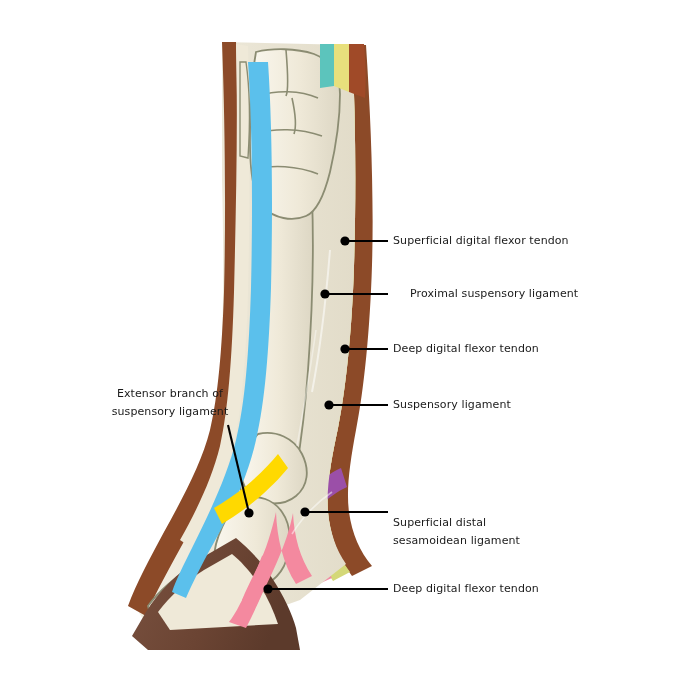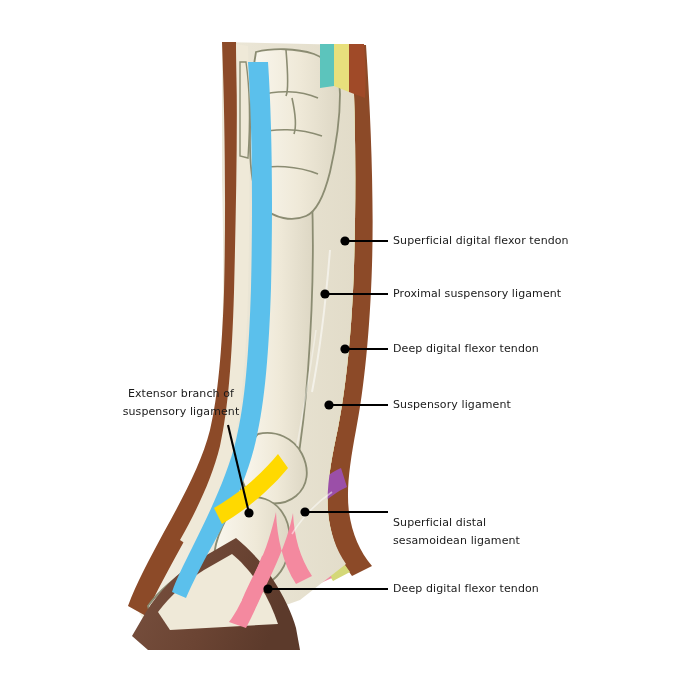--- a/index.html
+++ b/index.html
@@ -4,21 +4,21 @@
 <title>Equine Distal Limb Anatomy</title>
 <style>
   html,body{margin:0;padding:0;background:#ffffff;}
   body{width:700px;height:700px;overflow:hidden;
        font-family:"DejaVu Sans","Liberation Sans",sans-serif;}
   #stage{position:relative;width:700px;height:700px;background:#fff;}
   svg#art{position:absolute;left:0;top:0;width:700px;height:700px;}
   .lbl{position:absolute;font-size:11px;color:#1a1a1a;line-height:17.5px;
        white-space:pre;letter-spacing:.1px;}
   .lbl.r{text-align:left;}
-  .lbl.l{text-align:center;padding-left:11px;}
+  .lbl.l{text-align:center;}
 </style>
 </head>
 <body>
 
 <div id="stage">
 
   <svg id="art" viewBox="0 0 700 700">
     <defs>
       <linearGradient id="boneShade" x1="0" y1="0" x2="1" y2="0">
         <stop offset="0%" stop-color="#faf7ee"></stop>
@@ -228,21 +228,21 @@
         <circle cx="345" cy="349" r="4.6"></circle>
         <circle cx="329" cy="405" r="4.6"></circle>
         <circle cx="305" cy="512" r="4.6"></circle>
         <circle cx="268" cy="589" r="4.6"></circle>
         <circle cx="249" cy="513" r="4.6"></circle>
       </g>
   </svg>
 
   <div id="labels">
       <div class="lbl r" style="left: 393px; top: 232px;">Superficial digital flexor tendon</div>
-      <div class="lbl r" style="left: 393px; top: 285px;">Proximal suspensory ligament</div>
+      <div class="lbl r" style="left: 410px; top: 285px;">Proximal suspensory ligament</div>
       <div class="lbl r" style="left: 393px; top: 340px;">Deep digital flexor tendon</div>
       <div class="lbl r" style="left: 393px; top: 396px;">Suspensory ligament</div>
       <div class="lbl r" style="left: 393px; top: 514px;">Superficial distal
 sesamoidean ligament</div>
       <div class="lbl r" style="left: 393px; top: 580px;">Deep digital flexor tendon</div>
       <div class="lbl l" style="left: 0px; width: 340px; top: 385px;">Extensor branch of
 suspensory ligament</div>
     </div>
 
 </div>

